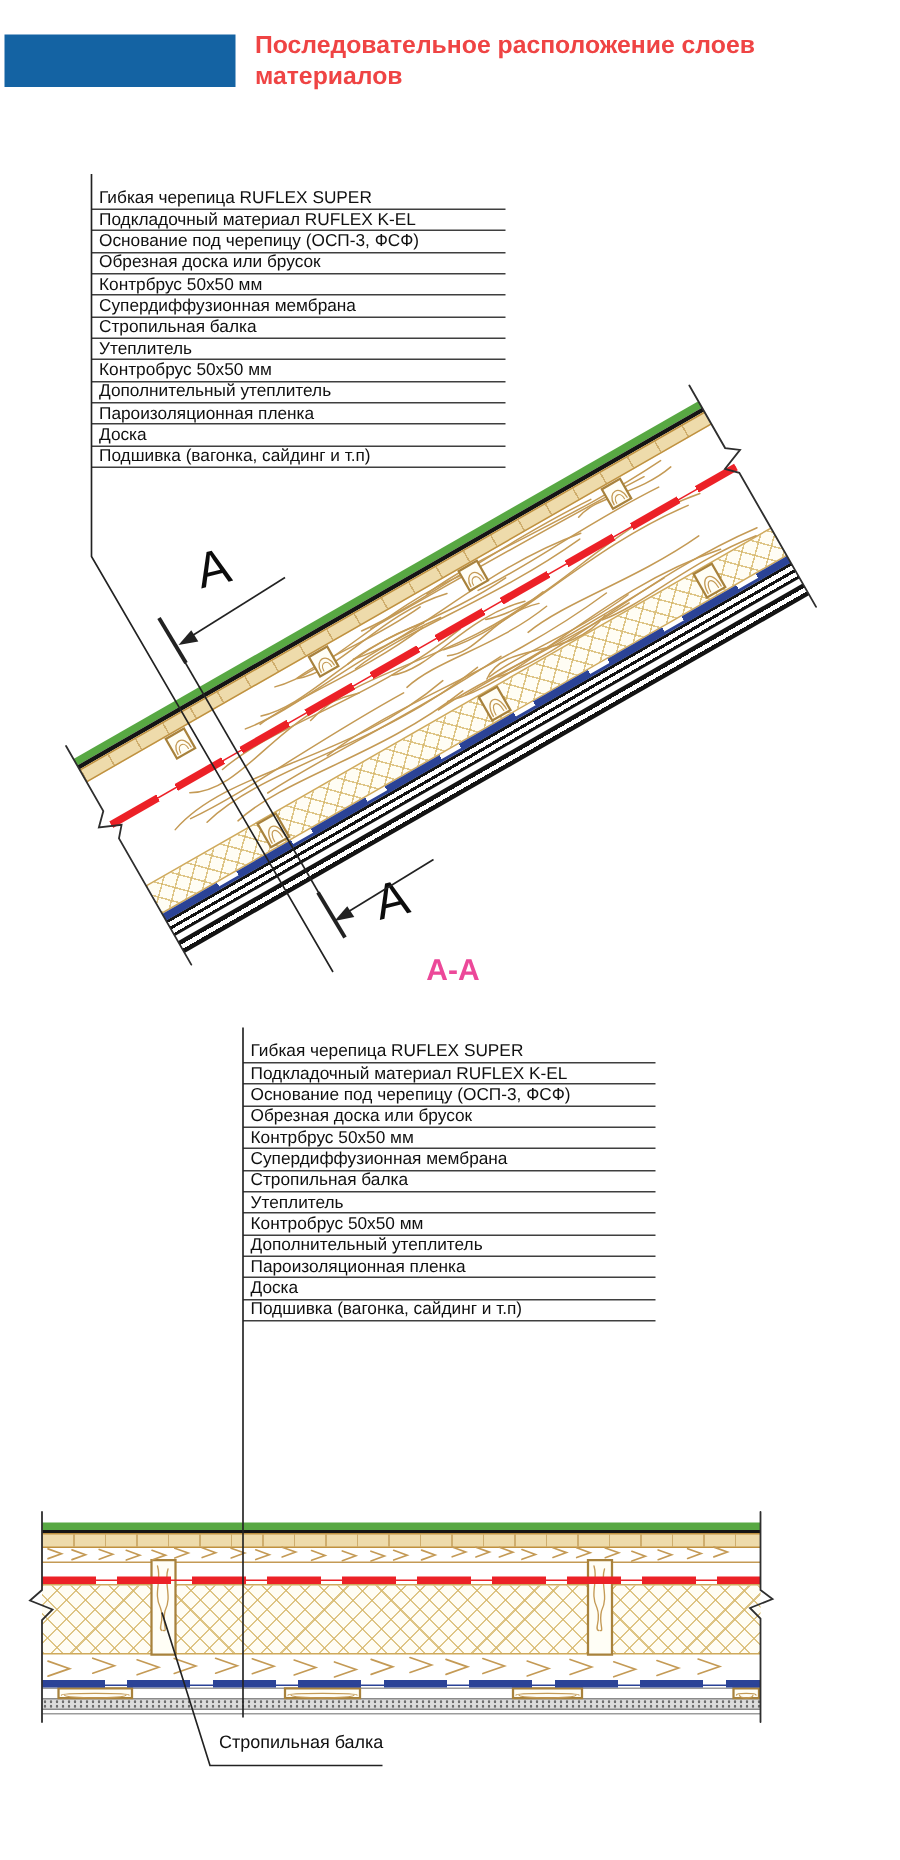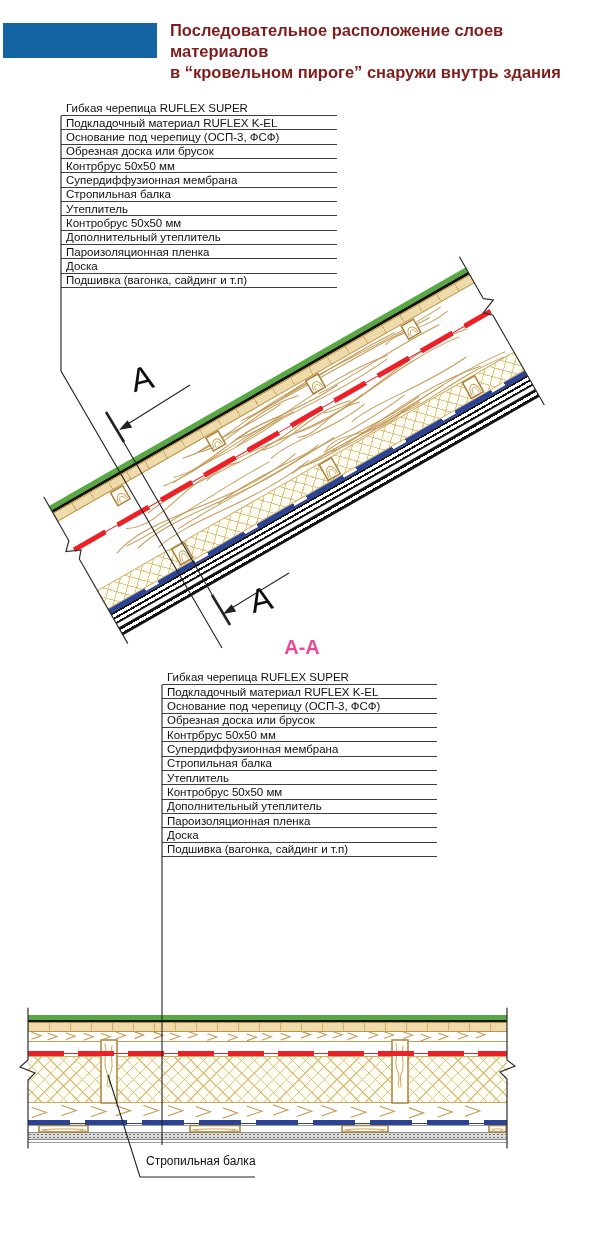--- a/index.html
+++ b/index.html
@@ -6,23 +6,23 @@
     --green:#58a843; --red:#ec2127; --blue:#2b4397; --tan:#c49a55;
     --tanlight:#eedbab; --brand:#1463a3; --ink:#1a1a1a; --line:#3f3f3f;
   }
   html,body{margin:0;padding:0;}
   body{
     width:600px;height:1240px;background:#fff;position:relative;overflow:hidden;
     font-family:"Liberation Sans", sans-serif;color:var(--ink);
   }
   
   .brand{position:absolute;left:3px;top:23px;width:154px;height:35px;background:var(--brand);}
-  .title{position:absolute;left:170px;top:20px;width:425px;font-size:16.5px;font-weight:bold;line-height:21px;color:#7f1d1d;}
-  
-  .layer-list{position:absolute;}
+  .title{position:absolute;left:170px;top:20px;width:425px;font-size:16.5px;font-weight:bold;line-height:21px;color:#ef4444;}
+  
+  .layer-list{position:absolute;margin-top:24px;}
   #list-top{left:61px;top:101.7px;width:276px;}
   #list-bottom{left:162px;top:670.7px;width:275px;}
   .layer-row{
     height:14.33px;box-sizing:border-box;border-bottom:1.3px solid var(--line);
     font-size:11.5px;line-height:13.2px;padding:0.6px 0 0 5px;white-space:nowrap;color:#101010;
   }
   
   .section{position:absolute;}
   #angled{left:49px;top:506px;width:480px;height:149px;transform:rotate(-29.8deg);transform-origin:0 0;}
   #flat{left:28px;top:1012px;width:479px;height:132px;}
@@ -63,21 +63,20 @@
   .aa-heading{position:absolute;left:262px;top:636px;width:80px;text-align:center;font-size:20px;font-weight:bold;color:#ec4899;}
   .rafter-label{position:absolute;left:146px;top:1154px;font-size:12px;color:#101010;}
   #overlay{position:absolute;left:0;top:0;}
 </style>
 </head>
 <body>
 
 <div class="brand"></div>
 <div class="title">
   <div>Последовательное расположение слоев материалов</div>
-  <div>в “кровельном пироге” снаружи внутрь здания</div>
 </div>
 
 <div id="list-top" class="layer-list">
     <div class="layer-row">Гибкая черепица RUFLEX SUPER</div>
     <div class="layer-row">Подкладочный материал RUFLEX K-EL</div>
     <div class="layer-row">Основание под черепицу (ОСП-3, ФСФ)</div>
     <div class="layer-row">Обрезная доска или брусок</div>
     <div class="layer-row">Контрбрус 50х50 мм</div>
     <div class="layer-row">Супердиффузионная мембрана</div>
     <div class="layer-row">Стропильная балка</div>

